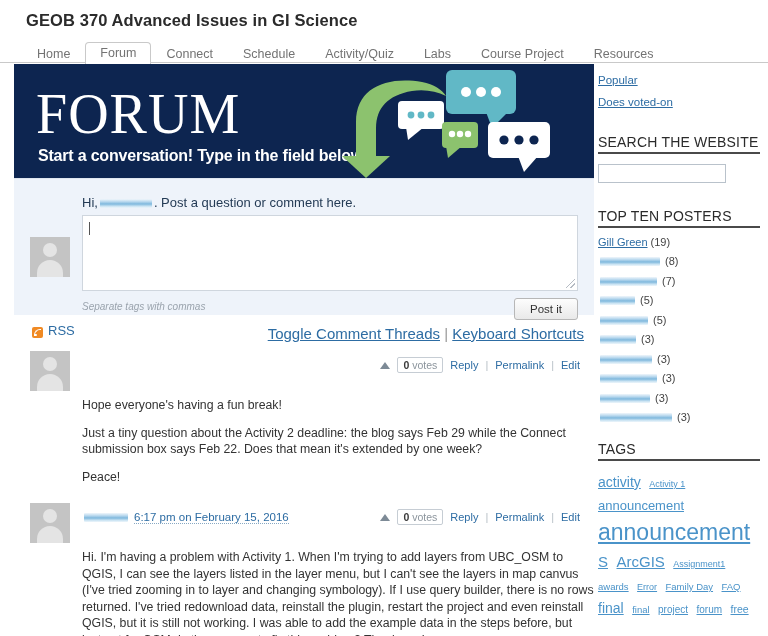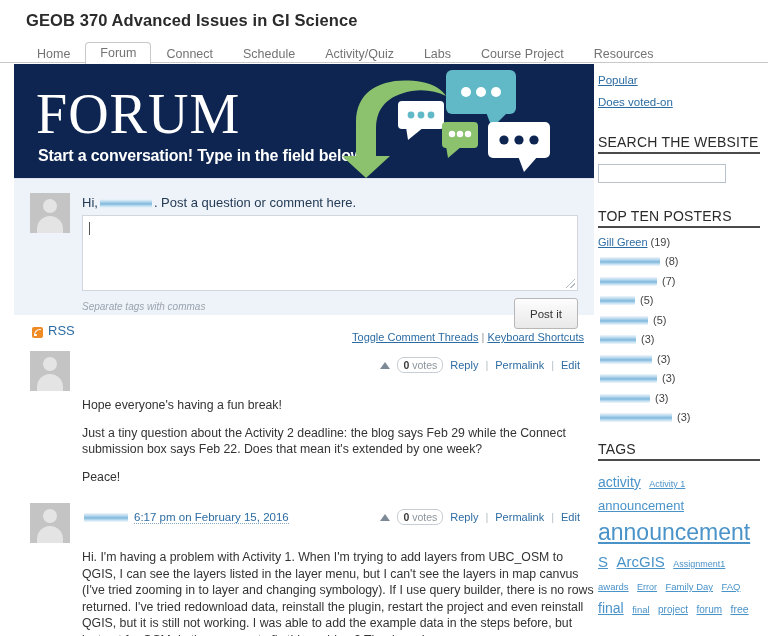--- a/index.html
+++ b/index.html
@@ -120,21 +120,21 @@
   }
   .avatar::after {
     content: "";
     position: absolute;
     left: 50%; top: 23px;
     width: 26px; height: 22px;
     margin-left: -13px;
     border-radius: 13px 13px 0 0;
     background: #e4e4e4;
   }
-  .pf-row { display: flex; gap: 12px; }
+  .pf-row { display: flex; gap: 12px; align-items: center; }
   .pf-right { flex: 1; }
   .pf-greet {
     font-size: 13px;
     color: #243b55;
     margin: 2px 0 5px 0;
   }
   .redact {
     display: inline-block;
     height: 9px;
     vertical-align: middle;
@@ -165,21 +165,21 @@
     flex: 1;
     height: 22px;
     background: #f3f3f3;
     border: 1px solid #cfd6de;
     font-size: 11.5px;
     color: #8b8b8b;
     padding: 3px 6px;
     font-family: "Liberation Sans", sans-serif;
   }
   .post-btn {
-    width: 64px; height: 31px;
+    width: 64px; height: 22px;
     background: linear-gradient(180deg,#fdfdfd,#e9e9e9);
     border: 1px solid #b7b7b7;
     border-radius: 3px;
     font-size: 11.5px;
     color: #333;
     cursor: pointer;
     font-family: "Liberation Sans", sans-serif;
   }
   .tag-hint {
     font-size: 10px;
@@ -215,22 +215,22 @@
   }
   .rss-ico::after {
     content: "";
     position: absolute; left: 2px; bottom: 2px;
     width: 6px; height: 6px;
     border: 1.5px solid #fff;
     border-right: none; border-bottom: none;
     border-radius: 6px 0 0 0;
   }
   .rss-tools {
-    position: absolute; right: 10px; top: 16px;
-    font-size: 11px; color: #2d6ca3;
+    position: absolute; right: 10px; top: 10px;
+    font-size: 15px; color: #2d6ca3;
   }
   .rss-tools a { color: #2d6ca3; text-decoration: underline; cursor: pointer; }
   .rss-tools .sep { color: #999; text-decoration: none; }
 
   
   .post { position: relative; width: 580px; padding: 8px 10px 10px 16px; }
   .post-head { display: flex; align-items: flex-start; gap: 12px; }
   .post-meta { flex: 1; padding-top: 8px; position: relative; }
   .post-author-line { font-size: 11.5px; display: flex; align-items: center; gap: 4px; }
   .post-time {
@@ -246,21 +246,21 @@
   }
   .vote-arrow {
     width: 0; height: 0;
     border-left: 5px solid transparent;
     border-right: 5px solid transparent;
     border-bottom: 7px solid #7d8a96;
     cursor: pointer;
   }
   .vote-badge {
     border: 1px solid #c6cdd4;
-    border-radius: 7px;
+    border-radius: 2px;
     padding: 1px 5px;
     font-size: 10.5px;
     color: #8c959d;
     background: #fff;
   }
   .vote-badge b { color: #3a3a3a; font-weight: bold; }
   .post-actions a { color: #2d6ca3; text-decoration: none; cursor: pointer; }
   .post-actions .sep { color: #b9c1c8; }
   .post-body {
     margin-left: 52px;

